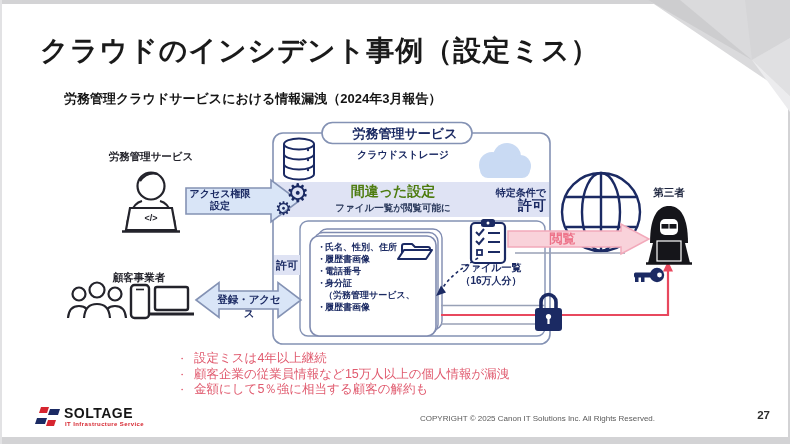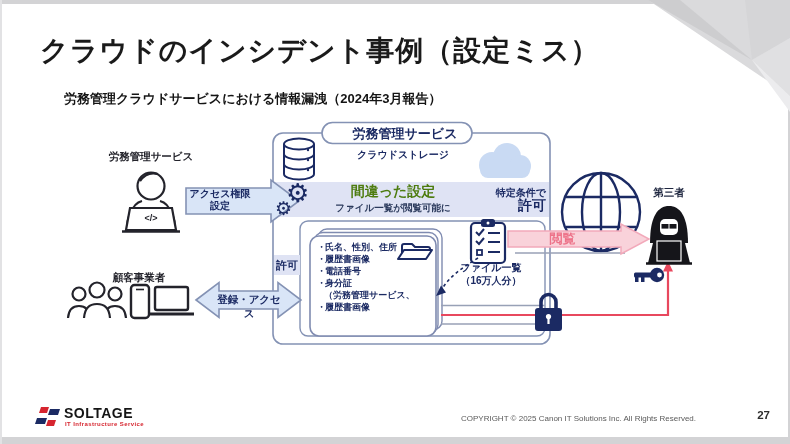--- a/index.html
+++ b/index.html
@@ -221,25 +221,30 @@
 
   <div class="txt" id="folder-list">
     <div class="frow"><span class="bu">・</span><span>氏名、性別、住所</span></div>
     <div class="frow"><span class="bu">・</span><span>履歴書画像</span></div>
     <div class="frow"><span class="bu">・</span><span>電話番号</span></div>
     <div class="frow"><span class="bu">・</span><span>身分証</span></div>
     <div class="frow cont"><span>（労務管理サービス、</span></div>
     <div class="frow"><span class="bu">・</span><span>履歴書画像</span></div>
   </div>
 
+  <div class="abs" id="notes">
+    <div class="nrow"><span class="bu">・</span><span>設定ミスは4年以上継続</span></div>
+    <div class="nrow"><span class="bu">・</span><span>顧客企業の従業員情報など15万人以上の個人情報が漏洩</span></div>
+    <div class="nrow"><span class="bu">・</span><span>金額にして5％強に相当する顧客の解約も</span></div>
+  </div>
 
   <svg id="footer-logo" class="abs" width="26" height="24">
     <polygon points="6,1 14,1 12,7 4,7" fill="#d6252f"></polygon>
     <polygon points="15,3 25,3 23,9 13,9" fill="#1b2a63"></polygon>
     <polygon points="2,12 12,12 10,18 0,18" fill="#1b2a63"></polygon>
     <polygon points="13,14 21,14 19,20 11,20" fill="#d6252f"></polygon>
   </svg>
   <div class="abs" id="logo-text">SOLTAGE</div>
   <div class="abs" id="logo-sub">IT Infrastructure Service</div>
-  <div class="abs r" id="copyright" style="text-align:center;">COPYRIGHT © 2025 Canon IT Solutions Inc. All Rights Reserved.</div>
+  <div class="abs r" id="copyright" style="text-align:left;">COPYRIGHT © 2025 Canon IT Solutions Inc. All Rights Reserved.</div>
   <div class="abs r" id="pagenum" style="text-align:right;">27</div>
 
 </div>
 
 </body></html>

